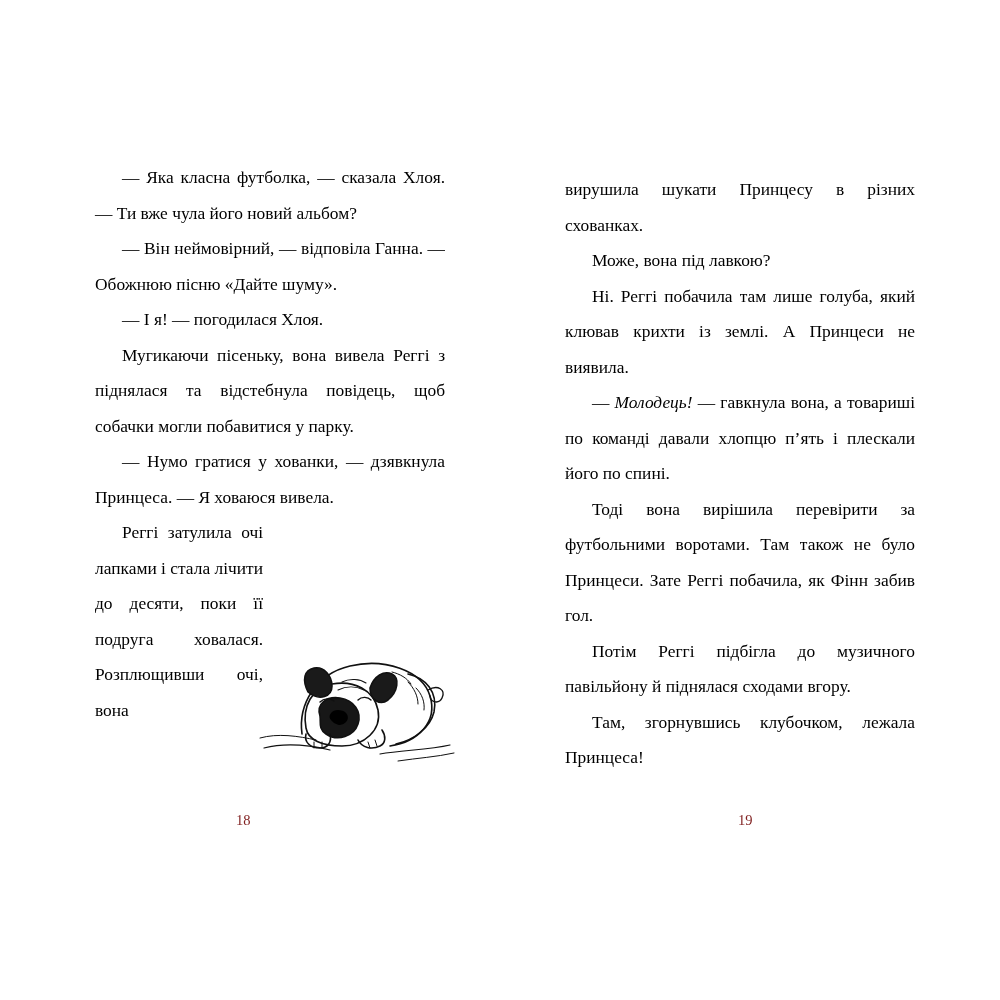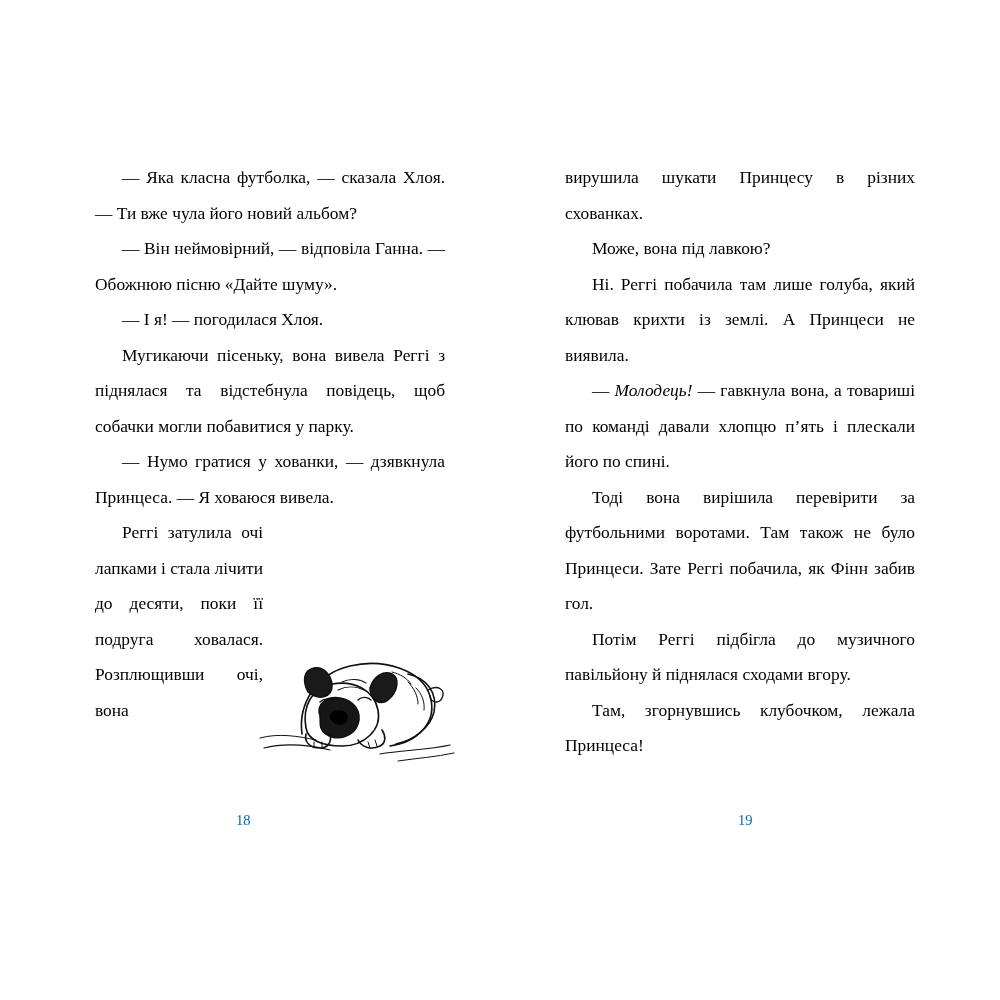--- a/index.html
+++ b/index.html
@@ -35,38 +35,38 @@
     font-size: 17.4px;
     line-height: 35.5px;
     text-align: justify;
     text-justify: inter-word;
     hyphens: manual;
   }
   .para {
     margin: 0;
     text-indent: 27px;
   }
-  .para.no-indent { text-indent: 0; }
+  .para.no-indent { text-indent: 0; margin-top: 12px; }
 
   .italic { font-style: italic; }
 
   
   .art-float {
     float: right;
     width: 182px;
     height: 172px;
     shape-outside: polygon(0 0, 100% 0, 100% 100%, 0 100%);
     margin: 0;
   }
 
   .folio {
     position: absolute;
     font-size: 14.5px;
     font-family: "Liberation Serif", serif;
-    color: #0369a1;
+    color: #7f1d1d;
   }
   .folio-left  { left: 236px; top: 812px; }
   .folio-right { left: 738px; top: 812px; text-align: center; }
 
   
   .illustration {
     position: absolute;
     left: 258px;
     top: 630px;
     width: 200px;

